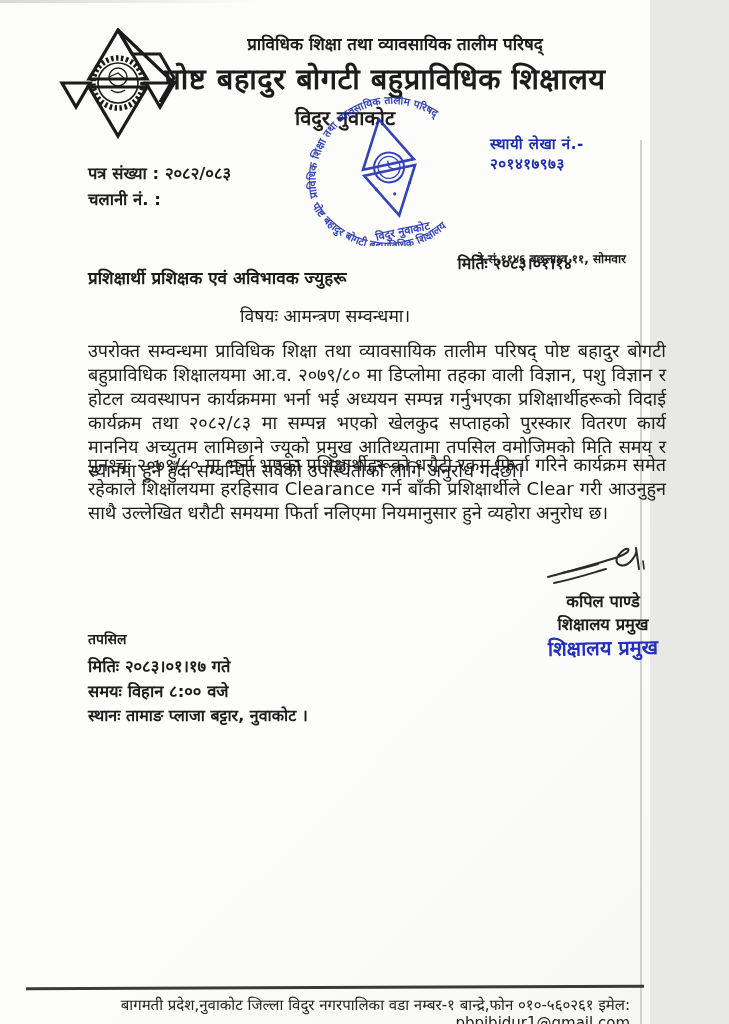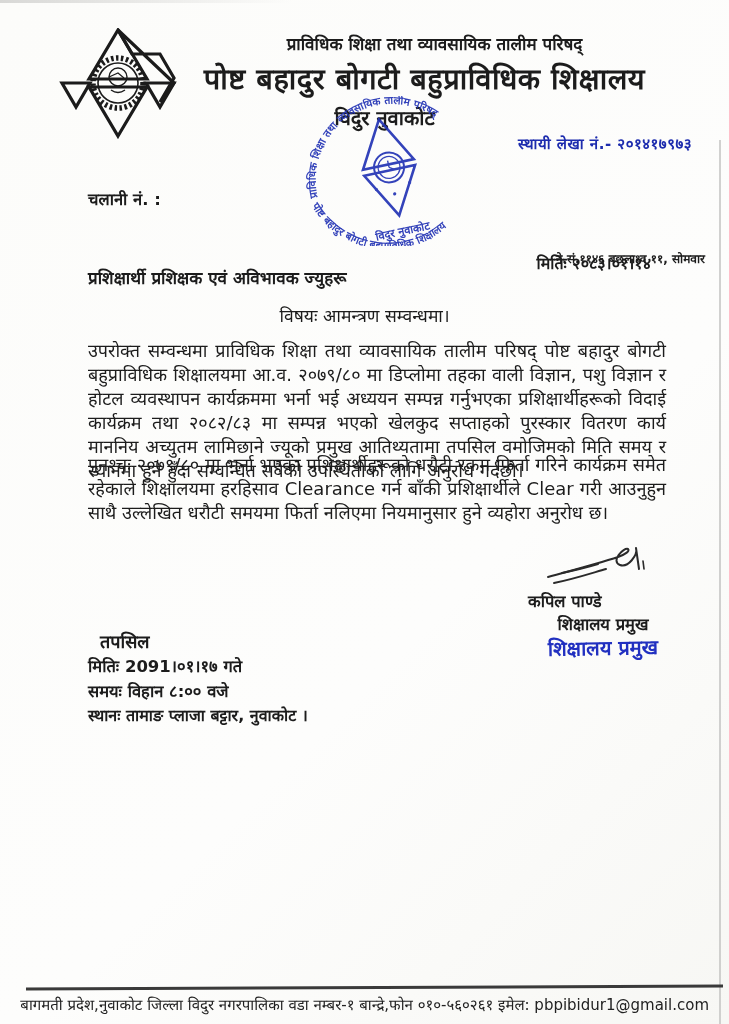--- a/index.html
+++ b/index.html
@@ -3,59 +3,59 @@
 <meta charset="utf-8">
 <style>
   html,body{margin:0;padding:0;}
   body{
     width:729px;height:1024px;
     background:#e8e8e6;
     font-family:"DejaVu Sans","Liberation Serif",sans-serif;
     overflow:hidden;
   }
   .page{
-    position:relative;width:729px;height:1024px;
+    position:relative;width:650px;height:1024px;
     background:linear-gradient(135deg,#fcfcfa 0%,#fdfdfc 60%,#f7f7f4 100%);
     color:#1c1c1c;
   }
   
   .scan-edge-right{position:absolute;top:140px;bottom:0;right:8px;width:2px;background:#c6c6c4;opacity:.8;}
   .scan-edge-bottom{position:absolute;left:26px;right:6px;top:986px;height:3px;background:#3a3a3a;transform:rotate(-.25deg);}
   .scan-edge-top{position:absolute;left:0;right:0;top:0;height:3px;background:linear-gradient(90deg,#d8d8d6,transparent 40%);}
 
   .abs{position:absolute;}
 
   .hdr-council{left:180px;right:40px;top:32px;text-align:center;font-size:17px;font-weight:bold;}
   .hdr-name{left:140px;right:20px;top:58px;text-align:center;font-size:29px;font-weight:bold;letter-spacing:.5px;}
   .hdr-loc{left:180px;right:140px;top:104px;text-align:center;font-size:20px;font-weight:bold;}
 
   .logo{left:56px;top:28px;width:124px;height:114px;}
   .stamp{left:276px;top:96px;width:234px;height:150px;opacity:.92;}
 
-  .pan{left:490px;top:133px;font-size:15px;font-weight:bold;color:#1d2cae;letter-spacing:.5px;margin-left:28px;}
+  .pan{left:490px;top:133px;font-size:15px;font-weight:bold;color:#1d2cae;letter-spacing:.5px;}
 
   .refno{left:88px;top:161px;font-size:16.5px;font-weight:bold;}
   .chalani{left:88px;top:187px;font-size:16.5px;font-weight:bold;}
 
   .date-bs{right:78px;top:228px;font-size:16px;font-weight:bold;margin-top:24px;}
   .date-ns{right:24px;top:250px;font-size:12px;font-weight:bold;}
 
   .addressee{left:88px;top:266px;font-size:17px;font-weight:bold;}
   .subject{left:0;right:0;top:303px;text-align:center;font-size:17.5px;font-weight:normal;}
 
   .para{left:88px;width:578px;text-align:justify;font-size:18px;line-height:24px;}
   .para1{top:339px;}
   .para2{top:453px;}
 
   .sig-squiggle{left:540px;top:543px;width:120px;height:48px;}
-  .sig-name{left:528px;top:589px;width:150px;text-align:left;font-size:16.5px;font-weight:bold;}
+  .sig-name{left:528px;top:589px;width:150px;text-align:center;font-size:16.5px;font-weight:bold;}
   .sig-title{left:528px;top:612px;width:150px;text-align:center;font-size:16.5px;font-weight:bold;}
   .sig-stamp-title{left:508px;top:634px;width:190px;text-align:center;font-size:20px;font-weight:bold;color:#2130c0;transform:rotate(-1deg);}
 
-  .tap-head{left:100px;top:629px;font-size:18px;font-weight:bold;}
+  .tap-head{left:88px;top:629px;font-size:14px;font-weight:bold;}
   .tap-line1{left:88px;top:654px;font-size:16.5px;font-weight:bold;}
   .tap-line2{left:88px;top:679px;font-size:16.5px;font-weight:bold;text-align:right;}
   .tap-line3{left:88px;top:704px;font-size:16px;font-weight:bold;}
 
   .footer{left:20px;right:20px;top:994px;text-align:right;font-size:15px;font-weight:normal;color:#222;}
 </style>
 </head>
 <body>
 
 <div class="page">
@@ -103,20 +103,21 @@
     </g>
     <g transform="rotate(-12 117 90)" fill="#2334b5" font-size="10.5" font-weight="bold">
       <text><textPath href="#arcTop" startOffset="4%">प्राविधिक शिक्षा तथा व्यावसायिक तालीम परिषद्</textPath></text>
       <text><textPath href="#arcBottom" startOffset="6%">पोष्ट बहादुर बोगटी बहुप्राविधिक शिक्षालय</textPath></text>
       <text x="117" y="140" text-anchor="middle" font-size="11">विदुर  नुवाकोट</text>
     </g>
   </svg>
 
   <div class="abs pan">स्थायी लेखा नं.- २०१४१७९७३</div>
 
+  <div class="abs refno">पत्र संख्या : २०८२/०८३</div>
   <div class="abs chalani">चलानी नं. :</div>
 
   <div class="abs date-bs">मितिः २०८३।०१।१४</div>
   <div class="abs date-ns">ने.सं.११४६ बछलाथ्व ११, सोमवार</div>
 
   <div class="abs addressee">प्रशिक्षार्थी प्रशिक्षक एवं अविभावक ज्युहरू</div>
   <div class="abs subject">विषयः आमन्त्रण सम्वन्धमा।</div>
 
   <div class="abs para para1">उपरोक्त सम्वन्धमा प्राविधिक शिक्षा तथा व्यावसायिक तालीम परिषद् पोष्ट बहादुर बोगटी बहुप्राविधिक शिक्षालयमा आ.व. २०७९/८० मा डिप्लोमा तहका वाली विज्ञान, पशु विज्ञान र होटल व्यवस्थापन कार्यक्रममा भर्ना भई अध्ययन सम्पन्न गर्नुभएका प्रशिक्षार्थीहरूको विदाई कार्यक्रम तथा २०८२/८३ मा सम्पन्न भएको खेलकुद सप्ताहको पुरस्कार वितरण कार्य माननिय अच्युतम लामिछाने ज्यूको प्रमुख आतिथ्यतामा तपसिल वमोजिमको मिति समय र स्थानमा हुने हुँदा सम्वन्धित सवैको उपस्थितीको लागि अनुरोध गर्दछौ।</div>
   <div class="abs para para2">पुनश्चः २०७९/८० मा भर्ना भएका प्रशिक्षार्थीहरूको धरौटी रकम फिर्ता गरिने कार्यक्रम समेत रहेकाले शिक्षालयमा हरहिसाव Clearance गर्न बाँकी प्रशिक्षार्थीले Clear गरी आउनुहुन साथै उल्लेखित धरौटी समयमा फिर्ता नलिएमा नियमानुसार हुने व्यहोरा अनुरोध छ।</div>
@@ -127,19 +128,19 @@
       <path d="M14 40 C 34 36, 52 30, 66 26"></path>
       <path d="M22 30 C 36 27, 48 24, 58 21"></path>
       <path d="M103 18 l1 8" stroke-width="1.6"></path>
     </g>
   </svg>
   <div class="abs sig-name">कपिल पाण्डे</div>
   <div class="abs sig-title">शिक्षालय प्रमुख</div>
   <div class="abs sig-stamp-title">शिक्षालय प्रमुख</div>
 
   <div class="abs tap-head">तपसिल</div>
-  <div class="abs tap-line1">मितिः 2091।०१।१७ गते</div>
+  <div class="abs tap-line1">मितिः २०८३।०१।१७ गते</div>
   <div class="abs tap-line2">समयः विहान ८:०० वजे</div>
   <div class="abs tap-line3">स्थानः तामाङ प्लाजा बट्टार, नुवाकोट ।</div>
 
   <div class="abs footer">बागमती प्रदेश,नुवाकोट जिल्ला विदुर नगरपालिका वडा नम्बर-१ बान्द्रे,फोन ०१०-५६०२६१  इमेल: pbpibidur1@gmail.com</div>
 
 </div>
 
 </body></html>

